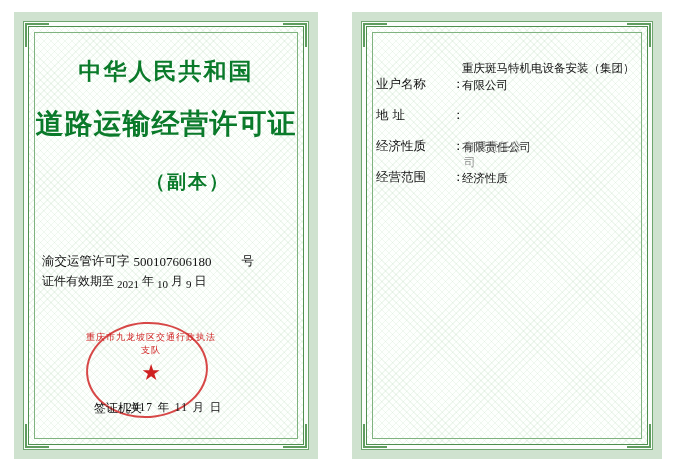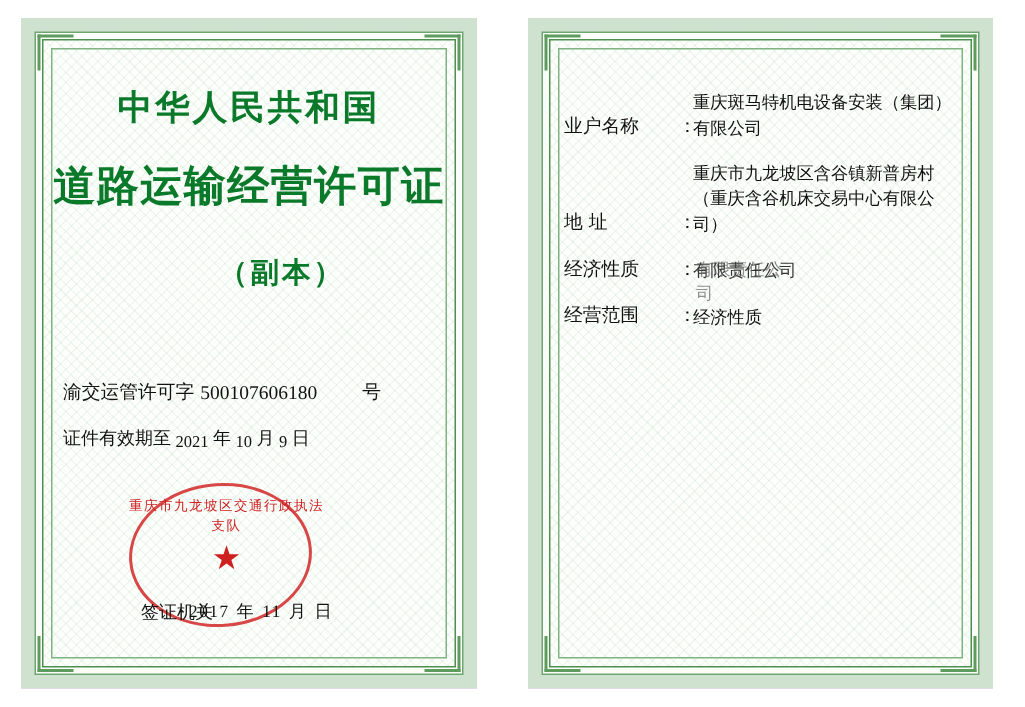--- a/index.html
+++ b/index.html
@@ -133,21 +133,21 @@
   }
   .lic-line .lbl { white-space: nowrap; }
   .lic-line .num {
     margin: 0 4px;
     font-family: "Liberation Serif", serif;
     font-size: 13px;
   }
   .lic-line .tail { margin-left: 26px; }
 
   .valid-line {
-    margin-top: 14px;
+    margin-top: 3px;
     font-size: 12px;
     color: #111;
     padding-left: 8px;
     display: flex;
     align-items: flex-end;
     gap: 3px;
   }
   .valid-line .v { font-family: "Liberation Serif", serif; font-size: 11px; }
 
   
@@ -339,24 +339,20 @@
           <span class="fcolon">：</span>
           <span class="fvalue">
             <span>重庆斑马特机电设备安装（集团）</span>
             <span class="l2">有限公司</span>
           </span>
         </div>
 
         <div class="field">
           <span class="flabel">地    址</span>
           <span class="fcolon">：</span>
-          <span class="fvalue">
-            <span>重庆市九龙坡区含谷镇新普房村</span>
-            <span class="l2">（重庆含谷机床交易中心有限公司）</span>
-          </span>
         </div>
 
         <div class="field econ">
           <span class="flabel">经济性质</span>
           <span class="fcolon">：</span>
           <span class="fvalue">
             <span class="overlap">
               <span class="under">有限责任公司</span>
               <span class="over">有限责任公司</span>
             </span>

